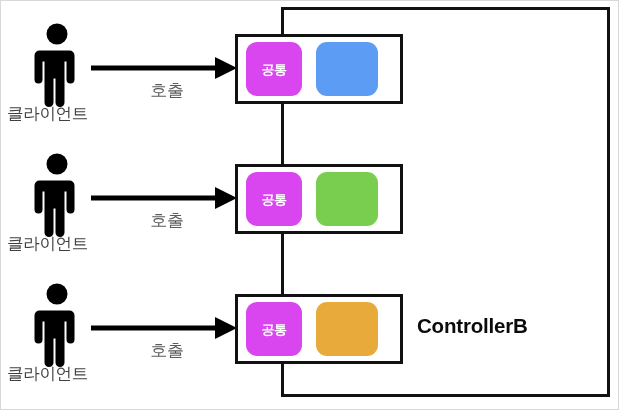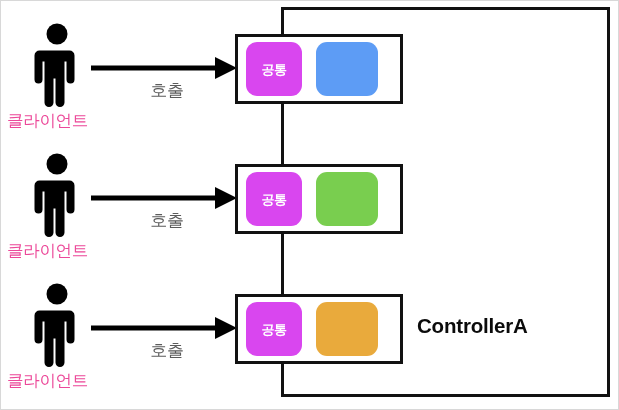--- a/index.html
+++ b/index.html
@@ -49,24 +49,24 @@
     left: 32px;
     top: 22px;
     width: 48px;
     height: 88px;
   }
   .person svg { display: block; }
 
   .client-label {
     position: absolute;
     left: 6px;
-    top: 109px;
+    top: 102px;
     width: 120px;
     font-size: 16.5px;
-    color: #ec4899;
+    color: #404040;
     letter-spacing: -0.3px;
     white-space: nowrap;
   }
 
   
   .arrow {
     position: absolute;
     left: 88px;
     top: 48px;
     width: 148px;
@@ -209,16 +209,16 @@
       </svg>
     </div>
     <div class="arrow-label">호출</div>
 
     <div class="controller-box">
       <div class="common-chip">
         <span>공통</span>
       </div>
       <div class="color-chip" style="background:#e9aa3c"></div>
     </div>
-    <div class="controller-name">ControllerA</div>
+    <div class="controller-name">ControllerB</div>
   </div>
 
 </div>
 
 </body></html>

